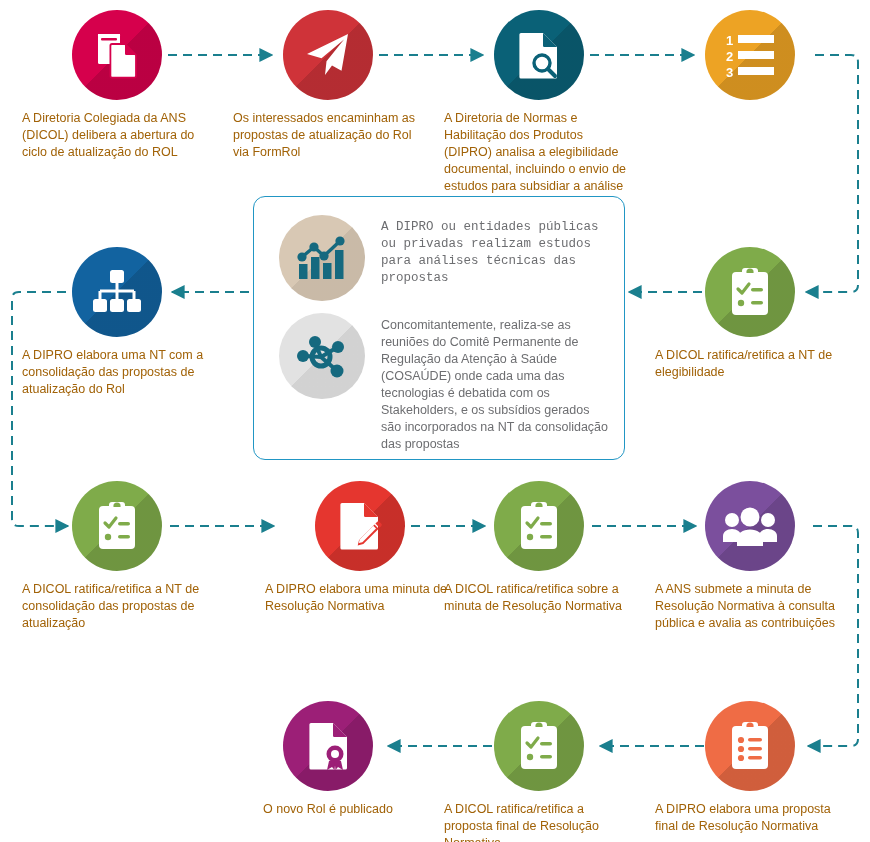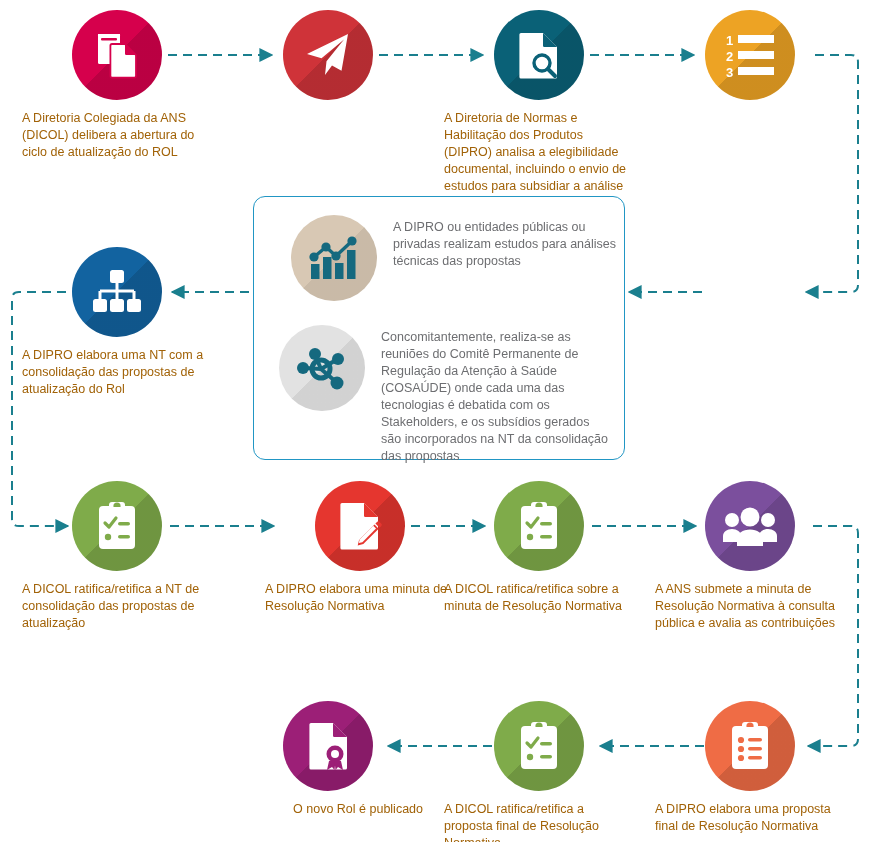--- a/index.html
+++ b/index.html
@@ -108,20 +108,21 @@
     </div>
     <div class="cap">A Diretoria Colegiada da ANS (DICOL) delibera a abertura do ciclo de atualização do ROL</div>
   </div>
 
   <div class="node" style="left:233px;top:10px;">
     <div class="disc" style="background:#cf3339;">
       <svg width="52" height="52" viewBox="0 0 52 52">
         <path fill="#fff" d="M46 5L5 25l14.5 4.2L42 10.5 24.5 32.2 23 46l7-9.6 9.5 5.4z"></path>
       </svg>
     </div>
+    <div class="cap">Os interessados encaminham as propostas de atualização do Rol via FormRol</div>
   </div>
 
   <div class="node" style="left:444px;top:10px;">
     <div class="disc" style="background:#0a6177;">
       <svg width="48" height="50" viewBox="0 0 48 50">
         <path fill="#fff" d="M6 3h22l14 14v30a1.6 1.6 0 0 1-1.6 1.6H6A1.6 1.6 0 0 1 4.4 47V4.6A1.6 1.6 0 0 1 6 3z"></path>
         <path fill="#0a6177" d="M28 3l14 14H29.2A1.2 1.2 0 0 1 28 15.8z"></path>
         <circle cx="27" cy="33" r="8" fill="none" stroke="#0a6177" stroke-width="3.4"></circle>
         <path stroke="#0a6177" stroke-width="4" stroke-linecap="round" d="M33 39l7 7"></path>
       </svg>
@@ -136,38 +137,38 @@
         <text x="2" y="29" font-family="Liberation Sans, sans-serif" font-size="13" font-weight="bold" fill="#fff">2</text>
         <text x="2" y="45" font-family="Liberation Sans, sans-serif" font-size="13" font-weight="bold" fill="#fff">3</text>
         <rect x="14" y="3" width="36" height="8" fill="#fff"></rect>
         <rect x="14" y="19" width="36" height="8" fill="#fff"></rect>
         <rect x="14" y="35" width="36" height="8" fill="#fff"></rect>
       </svg>
     </div>
   </div>
 
   <div id="subpanel">
-    <div class="subrow" style="left:37px;top:18px;">
+    <div class="subrow" style="left:25px;top:18px;font-family:Liberation Mono, monospace;">
       <div class="disc" style="background:#d8c8b4;">
         <svg width="50" height="46" viewBox="0 0 50 46">
           <path fill="none" stroke="#15697f" stroke-width="3.4" stroke-linejoin="round" d="M5 22 L17 12 L27 21 L43 6"></path>
           <circle cx="5" cy="22" r="4.6" fill="#15697f"></circle>
           <circle cx="17" cy="12" r="4.6" fill="#15697f"></circle>
           <circle cx="27" cy="21" r="4.6" fill="#15697f"></circle>
           <circle cx="43" cy="6" r="4.6" fill="#15697f"></circle>
           <rect x="2" y="29" width="8.5" height="15" fill="#15697f"></rect>
           <rect x="14" y="22" width="8.5" height="22" fill="#15697f"></rect>
           <rect x="26" y="28" width="8.5" height="16" fill="#15697f"></rect>
           <rect x="38" y="15" width="8.5" height="29" fill="#15697f"></rect>
         </svg>
       </div>
       <div class="txt">A DIPRO ou entidades públicas ou privadas realizam estudos para análises técnicas das propostas</div>
     </div>
 
-    <div class="subrow" style="left:25px;top:128px;">
+    <div class="subrow" style="left:25px;top:116px;">
       <div class="disc" style="background:#e2e2e2;">
         <svg width="54" height="50" viewBox="0 0 54 50">
           <g stroke="#15697f" stroke-width="4" fill="none">
             <path d="M26 26 L20 12"></path>
             <path d="M26 26 L10 25"></path>
             <path d="M26 26 L41 17"></path>
             <path d="M26 26 L40 38"></path>
           </g>
           <circle cx="26" cy="26" r="9" fill="none" stroke="#15697f" stroke-width="5"></circle>
           <circle cx="20" cy="11" r="6" fill="#15697f"></circle>
@@ -186,20 +187,35 @@
         <rect x="18" y="1" width="14" height="13" rx="2.5" fill="#fff"></rect>
         <path stroke="#fff" stroke-width="3" fill="none" d="M25 14 v8 M8 22 h34 M8 22 v8 M25 22 v8 M42 22 v8"></path>
         <rect x="1" y="30" width="14" height="13" rx="2.5" fill="#fff"></rect>
         <rect x="18" y="30" width="14" height="13" rx="2.5" fill="#fff"></rect>
         <rect x="35" y="30" width="14" height="13" rx="2.5" fill="#fff"></rect>
       </svg>
     </div>
     <div class="cap">A DIPRO elabora uma NT com a consolidação das propostas de atualização do Rol</div>
   </div>
 
+  <div class="node" style="left:655px;top:247px;">
+    <div class="disc" style="background:#7fab4a;">
+      <svg width="44" height="50" viewBox="0 0 44 50">
+        <rect x="4" y="5" width="36" height="43" rx="4" fill="#fff"></rect>
+        <rect x="14" y="1" width="16" height="9" rx="3" fill="#fff"></rect>
+        <circle cx="22" cy="5" r="3.6" fill="#7fab4a"></circle>
+        <rect x="14" y="6" width="16" height="4" fill="#fff"></rect>
+        <path fill="none" stroke="#7fab4a" stroke-width="3.2" stroke-linecap="round" stroke-linejoin="round" d="M10 22 l4 4 l7-9"></path>
+        <rect x="23" y="21" width="12" height="3.6" rx="1.8" fill="#7fab4a"></rect>
+        <circle cx="13" cy="36" r="3.2" fill="#7fab4a"></circle>
+        <rect x="23" y="34" width="12" height="3.6" rx="1.8" fill="#7fab4a"></rect>
+      </svg>
+    </div>
+    <div class="cap">A DICOL ratifica/retifica a NT de elegibilidade</div>
+  </div>
 
   <div class="node" style="left:22px;top:481px;">
     <div class="disc" style="background:#7fab4a;">
       <svg width="44" height="50" viewBox="0 0 44 50">
         <rect x="4" y="5" width="36" height="43" rx="4" fill="#fff"></rect>
         <rect x="14" y="1" width="16" height="9" rx="3" fill="#fff"></rect>
         <circle cx="22" cy="5" r="3.6" fill="#7fab4a"></circle>
         <rect x="14" y="6" width="16" height="4" fill="#fff"></rect>
         <path fill="none" stroke="#7fab4a" stroke-width="3.2" stroke-linecap="round" stroke-linejoin="round" d="M10 22 l4 4 l7-9"></path>
         <rect x="23" y="21" width="12" height="3.6" rx="1.8" fill="#7fab4a"></rect>
@@ -257,21 +273,21 @@
     <div class="disc" style="background:#9c1f77;">
       <svg width="44" height="50" viewBox="0 0 44 50">
         <path fill="#fff" d="M5 2h22l14 14v31a1.6 1.6 0 0 1-1.6 1.6H5A1.6 1.6 0 0 1 3.4 47V3.6A1.6 1.6 0 0 1 5 2z"></path>
         <path fill="#9c1f77" d="M27 2l14 14H28.2A1.2 1.2 0 0 1 27 14.8z"></path>
         <circle cx="29" cy="33" r="8.5" fill="#9c1f77"></circle>
         <circle cx="29" cy="33" r="4" fill="#fff"></circle>
         <path fill="#9c1f77" d="M23 40l-2 9 5-3 2.5 3 1-9z"></path>
         <path fill="#9c1f77" d="M35 40l2 9-5-3-2.5 3-1-9z"></path>
       </svg>
     </div>
-    <div class="cap" style="text-align:right;">O novo Rol é publicado</div>
+    <div class="cap" style="text-align:center;">O novo Rol é publicado</div>
   </div>
 
   <div class="node" style="left:444px;top:701px;">
     <div class="disc" style="background:#7fab4a;">
       <svg width="44" height="50" viewBox="0 0 44 50">
         <rect x="4" y="5" width="36" height="43" rx="4" fill="#fff"></rect>
         <rect x="14" y="1" width="16" height="9" rx="3" fill="#fff"></rect>
         <circle cx="22" cy="5" r="3.6" fill="#7fab4a"></circle>
         <rect x="14" y="6" width="16" height="4" fill="#fff"></rect>
         <path fill="none" stroke="#7fab4a" stroke-width="3.2" stroke-linecap="round" stroke-linejoin="round" d="M10 22 l4 4 l7-9"></path>

